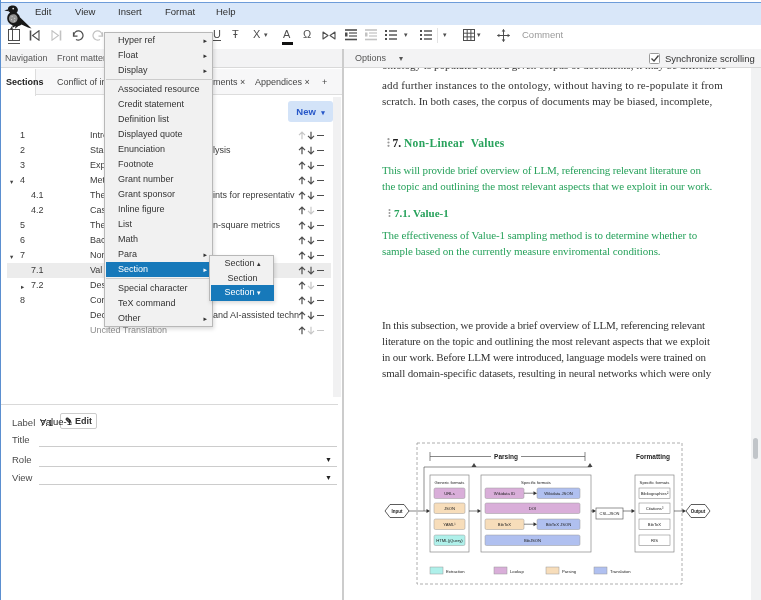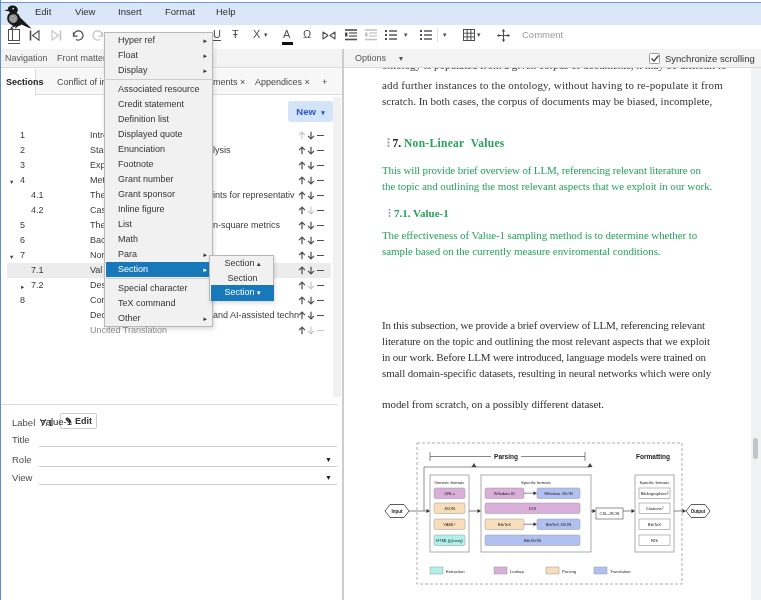--- a/index.html
+++ b/index.html
@@ -380,21 +380,20 @@
         <circle cx="1.5" cy="1" r="1" fill="#999"></circle>
         <circle cx="1.5" cy="4" r="1" fill="#999"></circle>
         <circle cx="1.5" cy="7" r="1" fill="#999"></circle>
       </svg><span class="green">7.1. Value-1</span></div>
 <div class="dline green" style="top:161px;letter-spacing:-0.10px">The effectiveness of Value-1 sampling method is to determine whether to</div>
 <div class="dline green" style="top:177px;letter-spacing:-0.07px">sample based on the currently measure enviromental conditions.</div>
 <div class="dline" style="top:251.3px;letter-spacing:-0.20px">In this subsection, we provide a brief overview of LLM, referencing relevant</div>
 <div class="dline" style="top:267.1px;letter-spacing:-0.11px">literature on the topic and outlining the most relevant aspects that we exploit</div>
 <div class="dline" style="top:282.9px;letter-spacing:-0.19px">in our work. Before LLM were introduced, language models were trained on</div>
 <div class="dline" style="top:298.7px;letter-spacing:-0.14px">small domain-specific datasets, resulting in neural networks which were only</div>
-<div class="dline" style="top:330.2px;letter-spacing:-0.07px">model from scratch, on a possibly different dataset.</div>
 <svg class="abs" style="left:36px;top:372px" width="340" height="150" viewBox="0 0 340 150">
 <g font-family="Liberation Sans, sans-serif">
 <rect x="37" y="3" width="265" height="141" fill="#fff" stroke="#999" stroke-width="0.8" stroke-dasharray="3,2"></rect>
 
 <line x1="50" y1="16.5" x2="111" y2="16.5" stroke="#555" stroke-width="0.7"></line>
 <line x1="50" y1="12" x2="50" y2="21" stroke="#555" stroke-width="0.7"></line>
 <line x1="141" y1="16.5" x2="205" y2="16.5" stroke="#555" stroke-width="0.7"></line>
 <line x1="205" y1="12" x2="205" y2="21" stroke="#555" stroke-width="0.7"></line>
 <text x="126" y="19" font-size="6.5" font-weight="bold" fill="#222" text-anchor="middle">Parsing</text>
 <text x="273" y="19" font-size="6.5" font-weight="bold" fill="#222" text-anchor="middle">Formatting</text>

